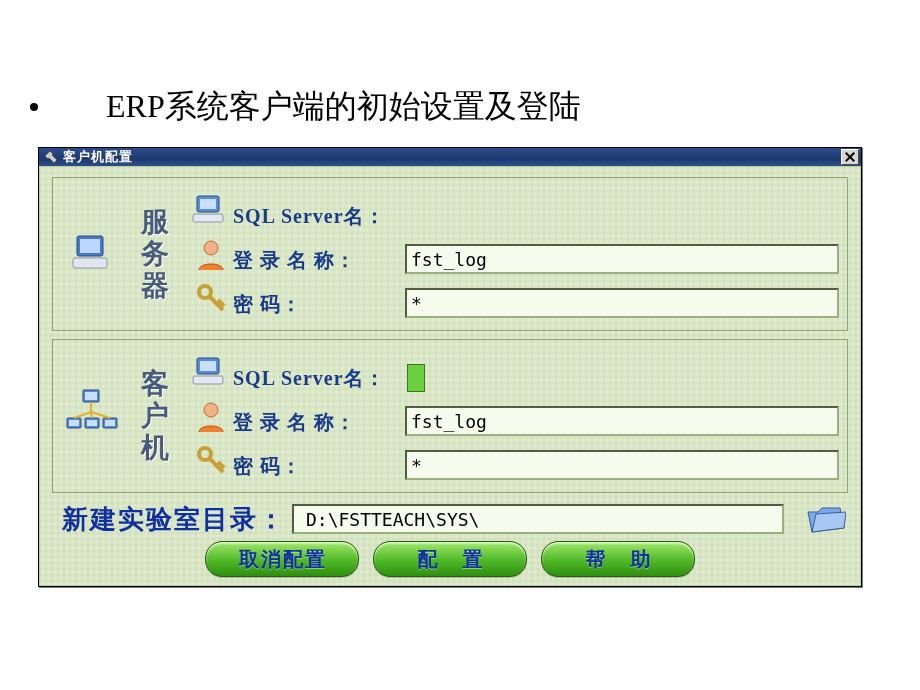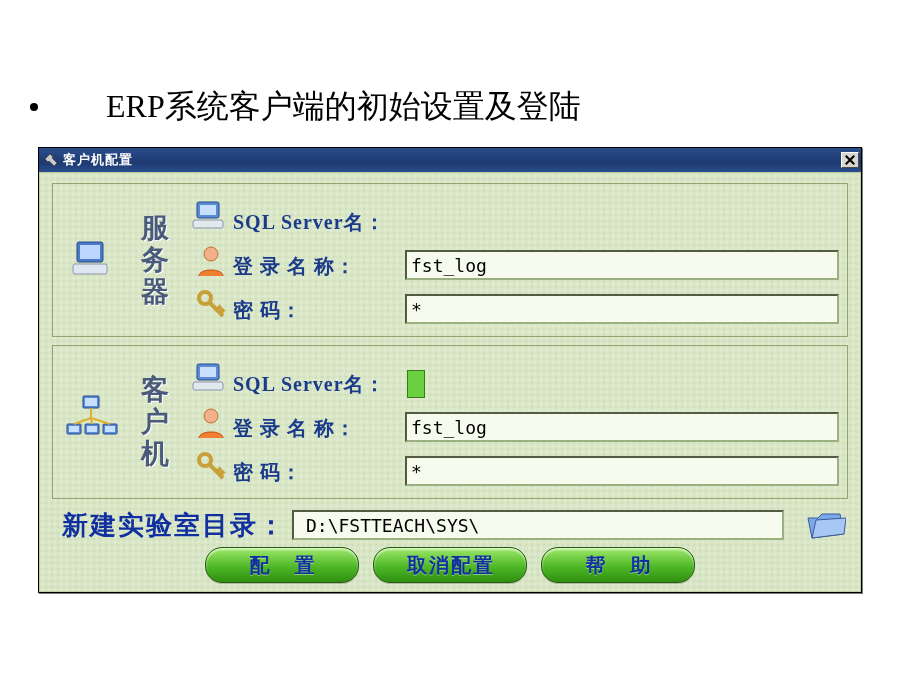--- a/index.html
+++ b/index.html
@@ -1,21 +1,21 @@
 <!DOCTYPE html>
 <html><head>
 <meta charset="utf-8">
 <style>
   html,body{margin:0;padding:0;width:920px;height:690px;background:#fff;font-family:"Microsoft YaHei","SimSun",Arial,sans-serif;}
   .slide{width:920px;height:690px;box-sizing:border-box;padding:20px 0 0 58px;}
   .bullet-row{display:flex;align-items:center;margin:65px 0 18px 0;gap:48px;}
   .bullet-dot{width:8px;height:8px;border-radius:50%;background:#000;margin-left:-28px;margin-right:20px;}
   .bullet-text{font-size:32px;color:#000;font-family:"Times New Roman","SimSun",serif;}
   .win{width:822px;border:1px solid #000;box-shadow:1px 1px 0 #7a7a7a;margin-left:-20px;}
-  .titlebar{height:24px;background:linear-gradient(#2b4e8c,#1d3970 60%,#2b4e8c);display:flex;align-items:center;color:#fff;font-size:13px;padding:0 2px 0 4px;font-weight:bold;}
+  .titlebar{height:18px;background:linear-gradient(#2b4e8c,#1d3970 60%,#2b4e8c);display:flex;align-items:center;color:#fff;font-size:13px;padding:0 2px 0 4px;font-weight:bold;}
   .titlebar .hammer{width:16px;height:16px;margin-right:4px;position:relative;}
   .titlebar .hammer svg{display:block;}
   .titlebar .title-text{flex:1;letter-spacing:1px;}
   .titlebar .close{width:18px;height:16px;background:#d8d6cf;border:1px solid #4a4a4a;border-top-color:#fff;border-left-color:#fff;box-sizing:border-box;display:flex;align-items:center;justify-content:center;position:relative;}
   .titlebar .close::before,.titlebar .close::after{content:"";position:absolute;width:12px;height:2px;background:#000;}
   .titlebar .close::before{transform:rotate(45deg);}
   .titlebar .close::after{transform:rotate(-45deg);}
   .body{background:#d9e6c5;background-image:
     radial-gradient(rgba(255,255,255,.25) 1px,transparent 1px),
     radial-gradient(rgba(140,160,120,.15) 1px,transparent 1px);
@@ -177,25 +177,25 @@
         <span class="dir-input">D:\FSTTEACH\SYS\</span>
         <span class="folder-ico">
           <svg width="42" height="34" viewBox="0 0 42 34">
               <path d="M4 10 L14 10 L18 6 L36 6 L40 26 L8 30 Z" fill="#7aa8e8" stroke="#3a5a9a"></path>
               <path d="M8 30 L12 12 L42 10 L40 26 Z" fill="#a8c8f4" stroke="#3a5a9a"></path>
             </svg>
         </span>
       </div>
 
       <div class="btn-row">
+        <div class="obtn tight">
+            <span>取消配置</span>
+          </div>
         <div class="obtn">
             <span>配 置</span>
-          </div>
-        <div class="obtn tight">
-            <span>取消配置</span>
           </div>
         <div class="obtn">
             <span>帮 助</span>
           </div>
       </div>
     </div>
   </div>
 </div>
 
 </body></html>

